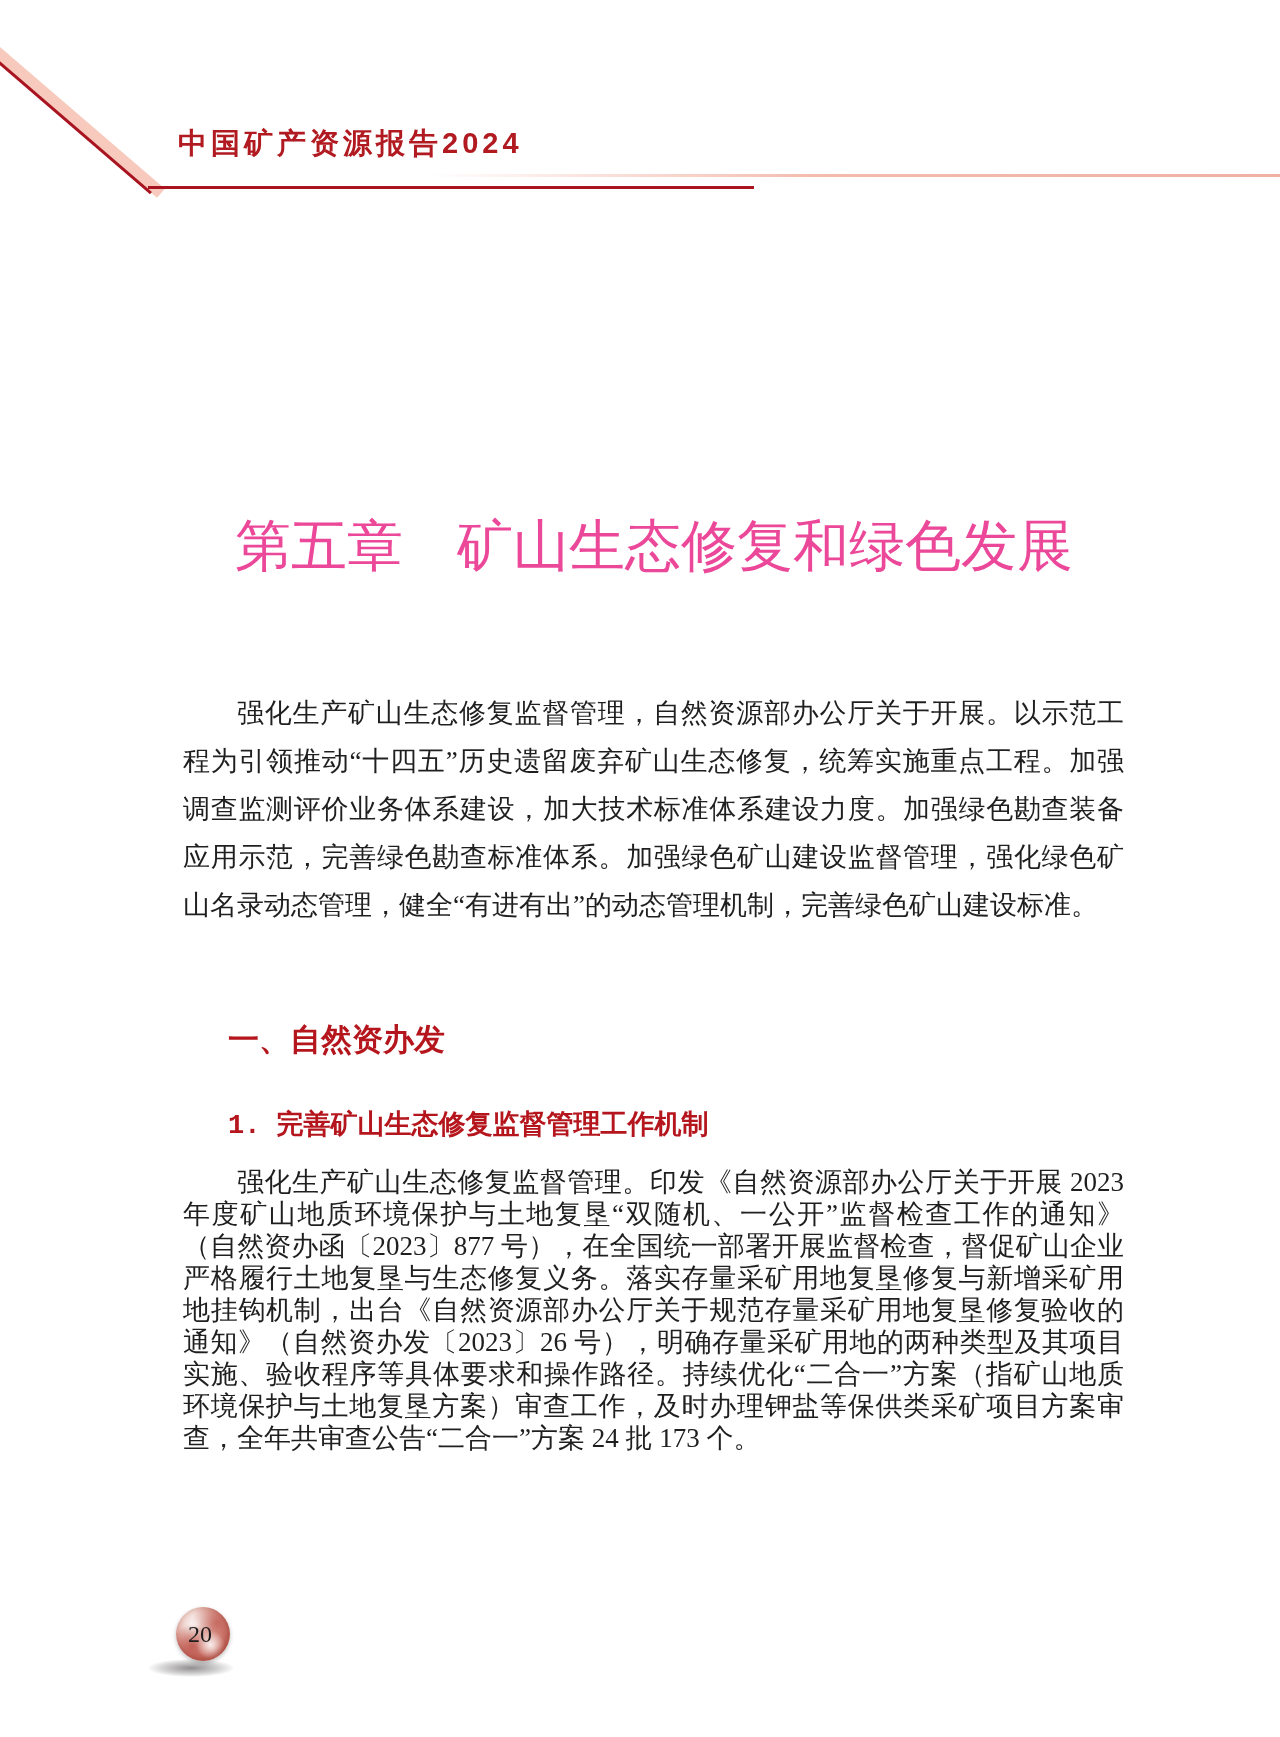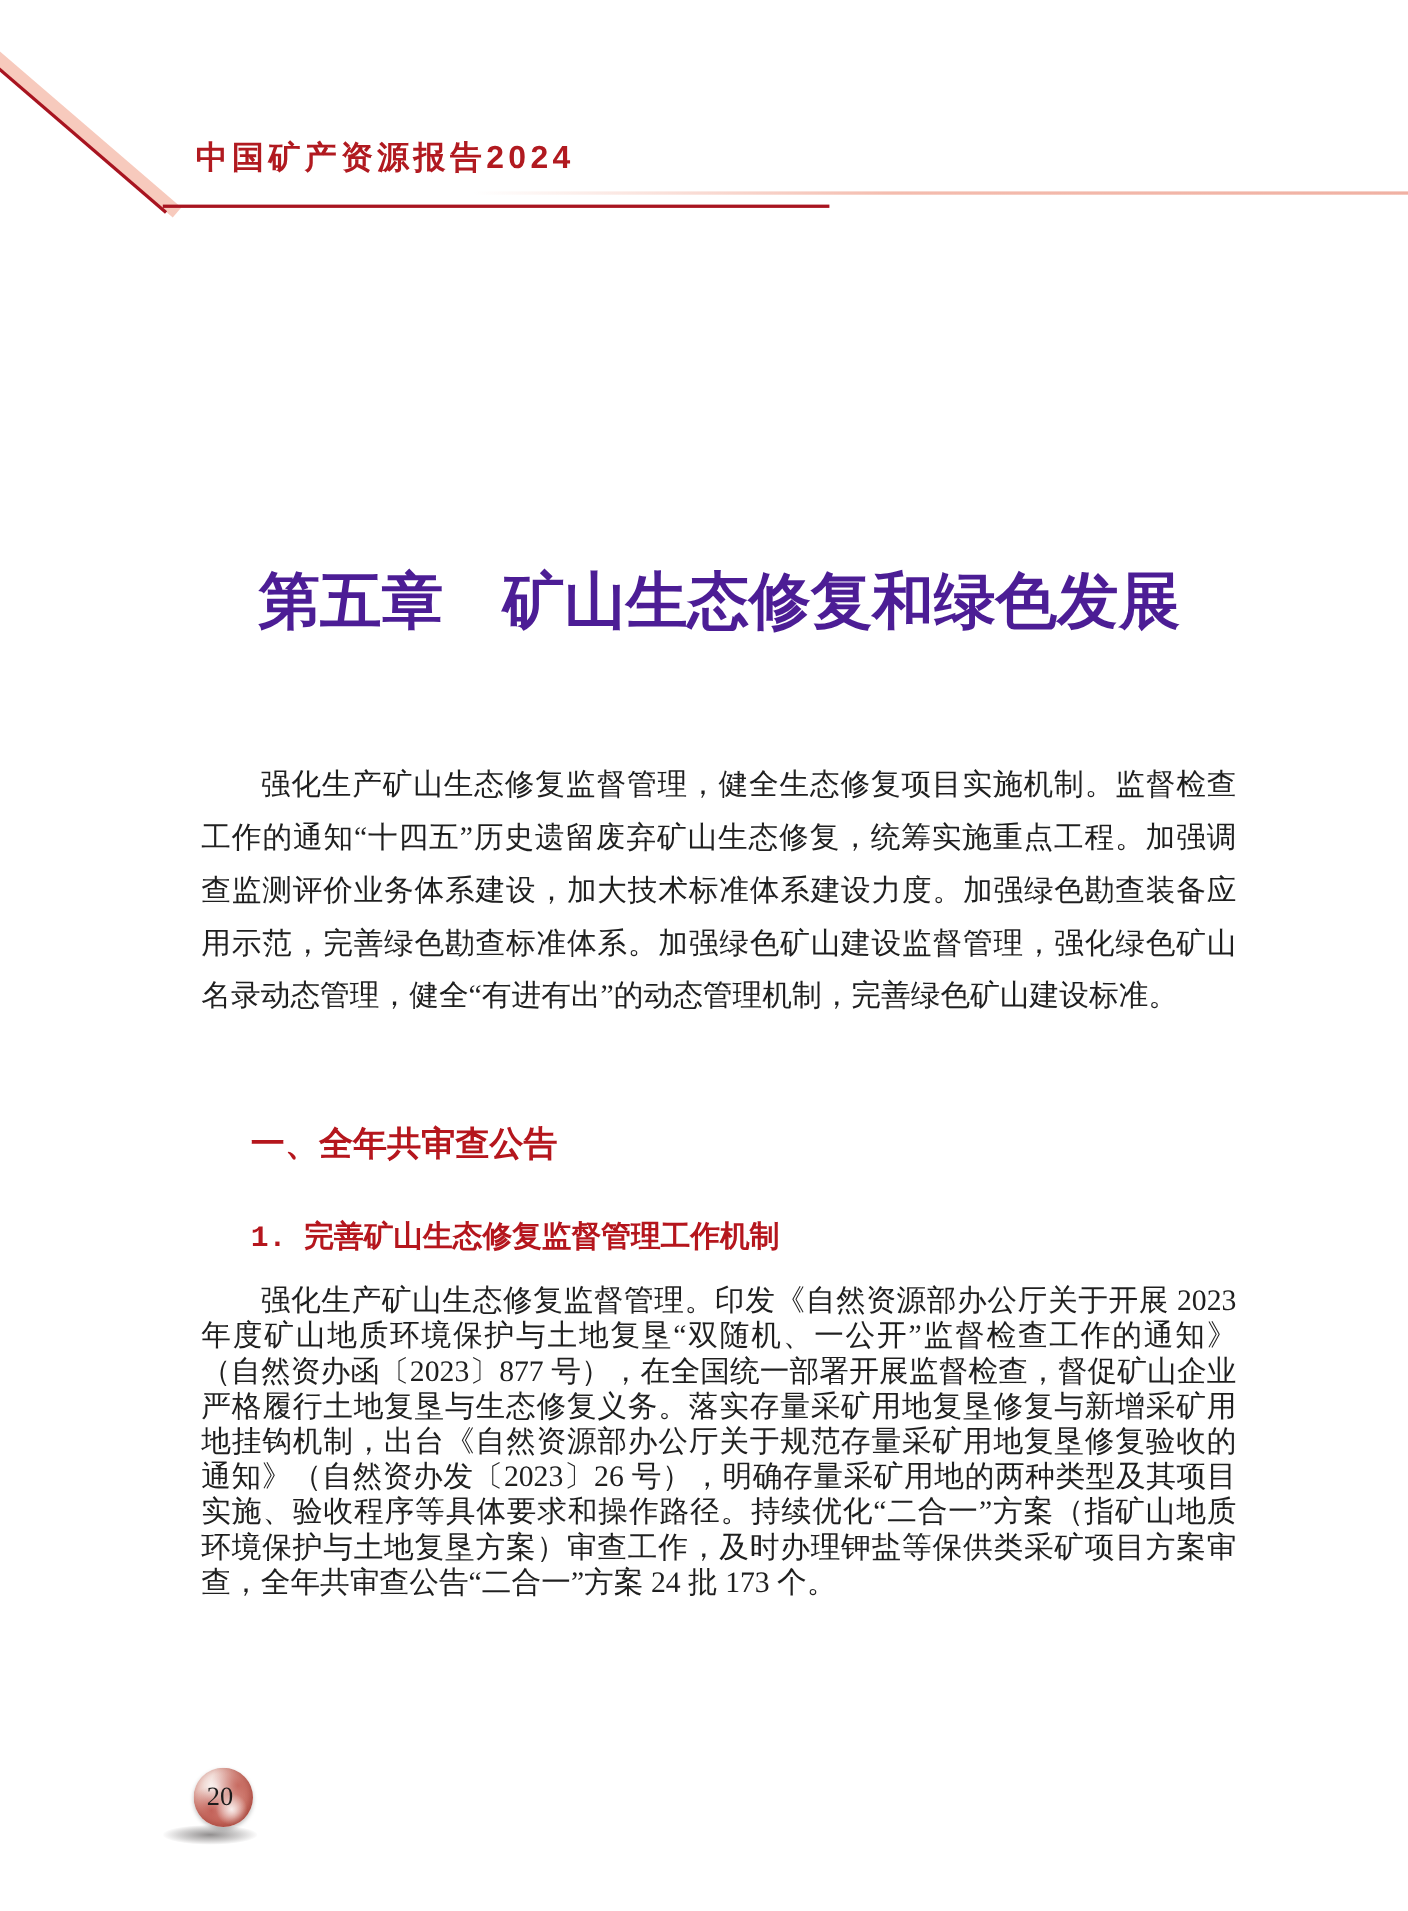--- a/index.html
+++ b/index.html
@@ -34,21 +34,21 @@
     font-family:"Liberation Sans","DejaVu Sans",sans-serif;
     font-size:29px;font-weight:bold;color:#b11a20;letter-spacing:4px;
     white-space:nowrap;
     margin-left:10px;
   }
   
   .chapter-title{
     position:absolute;left:183px;top:509px;width:942px;
     text-align:center;
     font-family:"Liberation Sans","DejaVu Sans",sans-serif;
-    font-size:56px;font-weight:bold;color:#4c1d95;
+    font-size:56px;font-weight:normal;color:#ec4899;
     white-space:nowrap;
   }
   .chapter-title .gap{display:inline-block;width:54px;}
   
   .body-par{
     position:absolute;left:183px;width:941px;
     font-size:27px;line-height:48px;color:#1f1f1f;
     text-align:justify;text-indent:2em;
     margin:0;
   }
@@ -97,23 +97,23 @@
   <div class="ribbon-red"></div>
   <div class="rule-red"></div>
   <div class="rule-pink"></div>
 
   <div class="booklet-title">中国矿产资源报告2024</div>
 
   <div class="chapter-title">
     <span>第五章</span><span class="gap"></span><span>矿山生态修复和绿色发展</span>
   </div>
 
-  <p class="body-par" id="intro-par">强化生产矿山生态修复监督管理，健全生态修复项目实施机制。监督检查工作的通知“十四五”历史遗留废弃矿山生态修复，统筹实施重点工程。加强调查监测评价业务体系建设，加大技术标准体系建设力度。加强绿色勘查装备应用示范，完善绿色勘查标准体系。加强绿色矿山建设监督管理，强化绿色矿山名录动态管理，健全“有进有出”的动态管理机制，完善绿色矿山建设标准。</p>
+  <p class="body-par" id="intro-par">强化生产矿山生态修复监督管理，自然资源部办公厅关于开展。以示范工程为引领推动“十四五”历史遗留废弃矿山生态修复，统筹实施重点工程。加强调查监测评价业务体系建设，加大技术标准体系建设力度。加强绿色勘查装备应用示范，完善绿色勘查标准体系。加强绿色矿山建设监督管理，强化绿色矿山名录动态管理，健全“有进有出”的动态管理机制，完善绿色矿山建设标准。</p>
 
-  <div class="sec-heading">一、全年共审查公告</div>
+  <div class="sec-heading">一、自然资办发</div>
 
   <div class="subsec-heading">1. 完善矿山生态修复监督管理工作机制</div>
 
   <p class="body-par" id="sub-par">强化生产矿山生态修复监督管理。印发《自然资源部办公厅关于开展 2023 年度矿山地质环境保护与土地复垦“双随机、一公开”监督检查工作的通知》（自然资办函〔2023〕877 号），在全国统一部署开展监督检查，督促矿山企业严格履行土地复垦与生态修复义务。落实存量采矿用地复垦修复与新增采矿用地挂钩机制，出台《自然资源部办公厅关于规范存量采矿用地复垦修复验收的通知》（自然资办发〔2023〕26 号），明确存量采矿用地的两种类型及其项目实施、验收程序等具体要求和操作路径。持续优化“二合一”方案（指矿山地质环境保护与土地复垦方案）审查工作，及时办理钾盐等保供类采矿项目方案审查，全年共审查公告“二合一”方案 24 批 173 个。</p>
 
   <div class="ball-shadow"></div>
   <div class="page-ball">
     <span class="page-num">20</span>
   </div>
 

